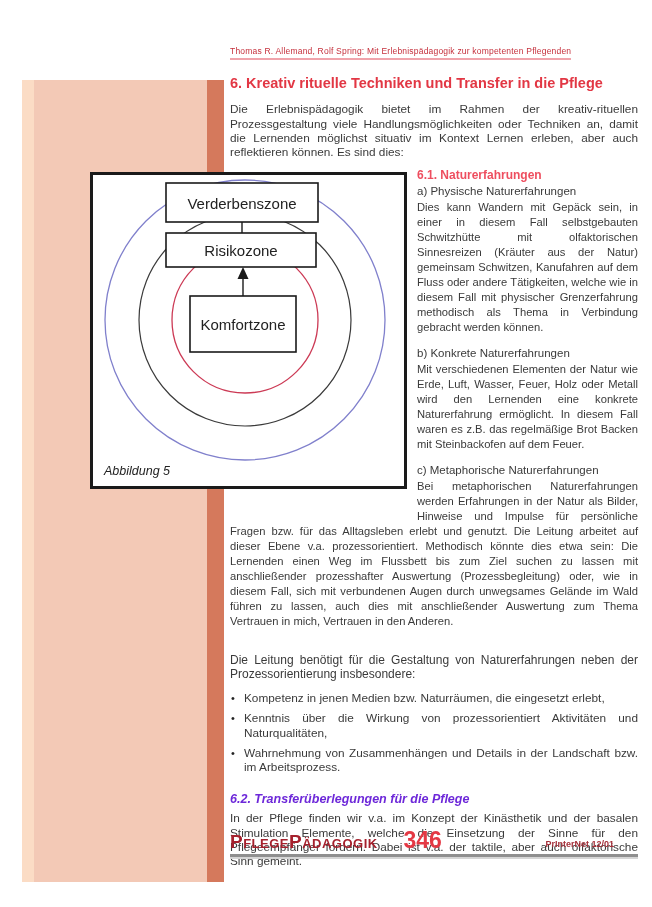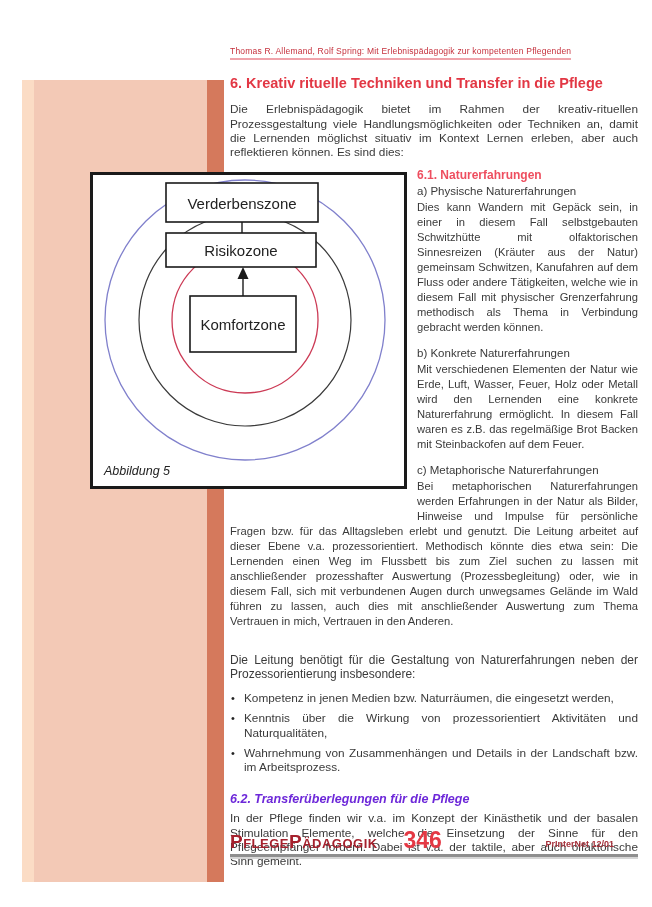--- a/index.html
+++ b/index.html
@@ -99,21 +99,21 @@
     <p class="body-sm">Mit verschiedenen Elementen der Natur wie Erde, Luft, Wasser, Feuer, Holz oder Metall wird den Lernenden eine konkrete Naturerfahrung ermöglicht. In diesem Fall waren es z.B. das regelmäßige Brot Backen mit Steinbackofen auf dem Feuer.</p>
 
     <div class="subhead">c) Metaphorische Naturerfahrungen</div>
     <p class="body-sm">Bei metaphorischen Naturerfahrungen werden Erfahrungen in der Natur als Bilder, Hinweise und Impulse für persönliche Fragen bzw. für das Alltagsleben erlebt und genutzt. Die Leitung arbeitet auf dieser Ebene v.a. prozessorientiert. Methodisch könnte dies etwa sein: Die Lernenden einen Weg im Flussbett bis zum Ziel suchen zu lassen mit anschließender prozesshafter Auswertung (Prozessbegleitung) oder, wie in diesem Fall, sich mit verbundenen Augen durch unwegsames Gelände im Wald führen zu lassen, auch dies mit anschließender Auswertung zum Thema Vertrauen in mich, Vertrauen in den Anderen.</p>
 
     <p class="lead-list">Die Leitung benötigt für die Gestaltung von Naturerfahrungen neben der Prozessorientierung insbesondere:</p>
 
     <ul class="bullets">
       <li>
         <span class="dot">•</span>
-        <span>Kompetenz in jenen Medien bzw. Naturräumen, die eingesetzt werden,</span>
+        <span>Kompetenz in jenen Medien bzw. Naturräumen, die eingesetzt erlebt,</span>
       </li>
       <li>
         <span class="dot">•</span>
         <span>Kenntnis über die Wirkung von prozessorientiert Aktivitäten und Naturqualitäten,</span>
       </li>
       <li>
         <span class="dot">•</span>
         <span>Wahrnehmung von Zusammenhängen und Details in der Landschaft bzw. im Arbeitsprozess.</span>
       </li>
     </ul>

